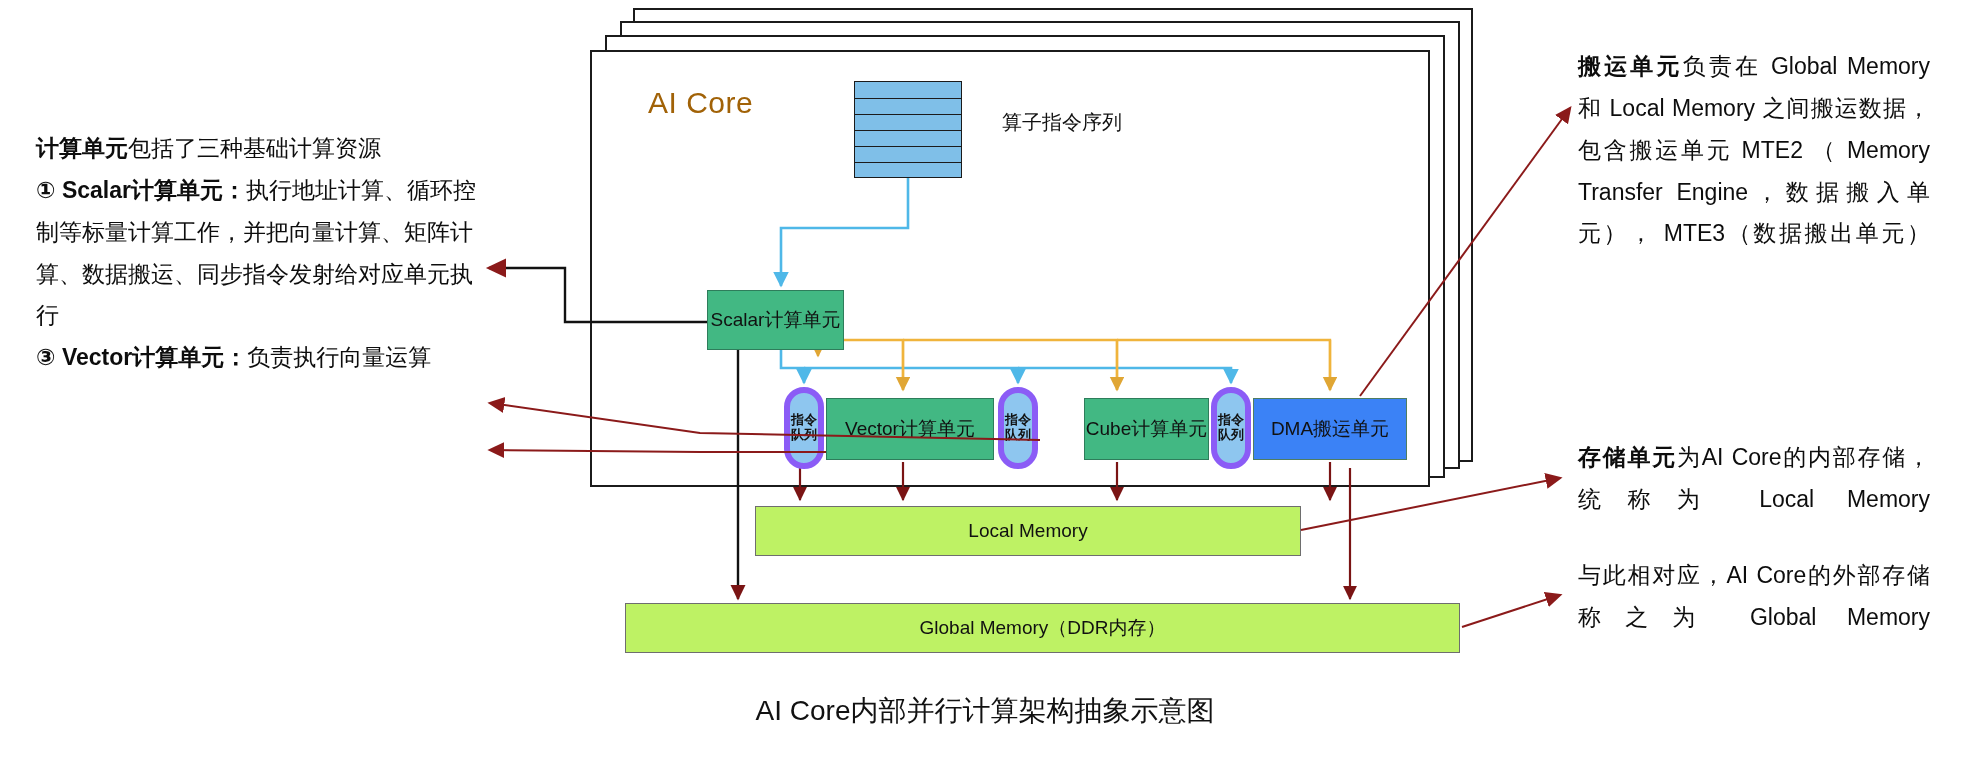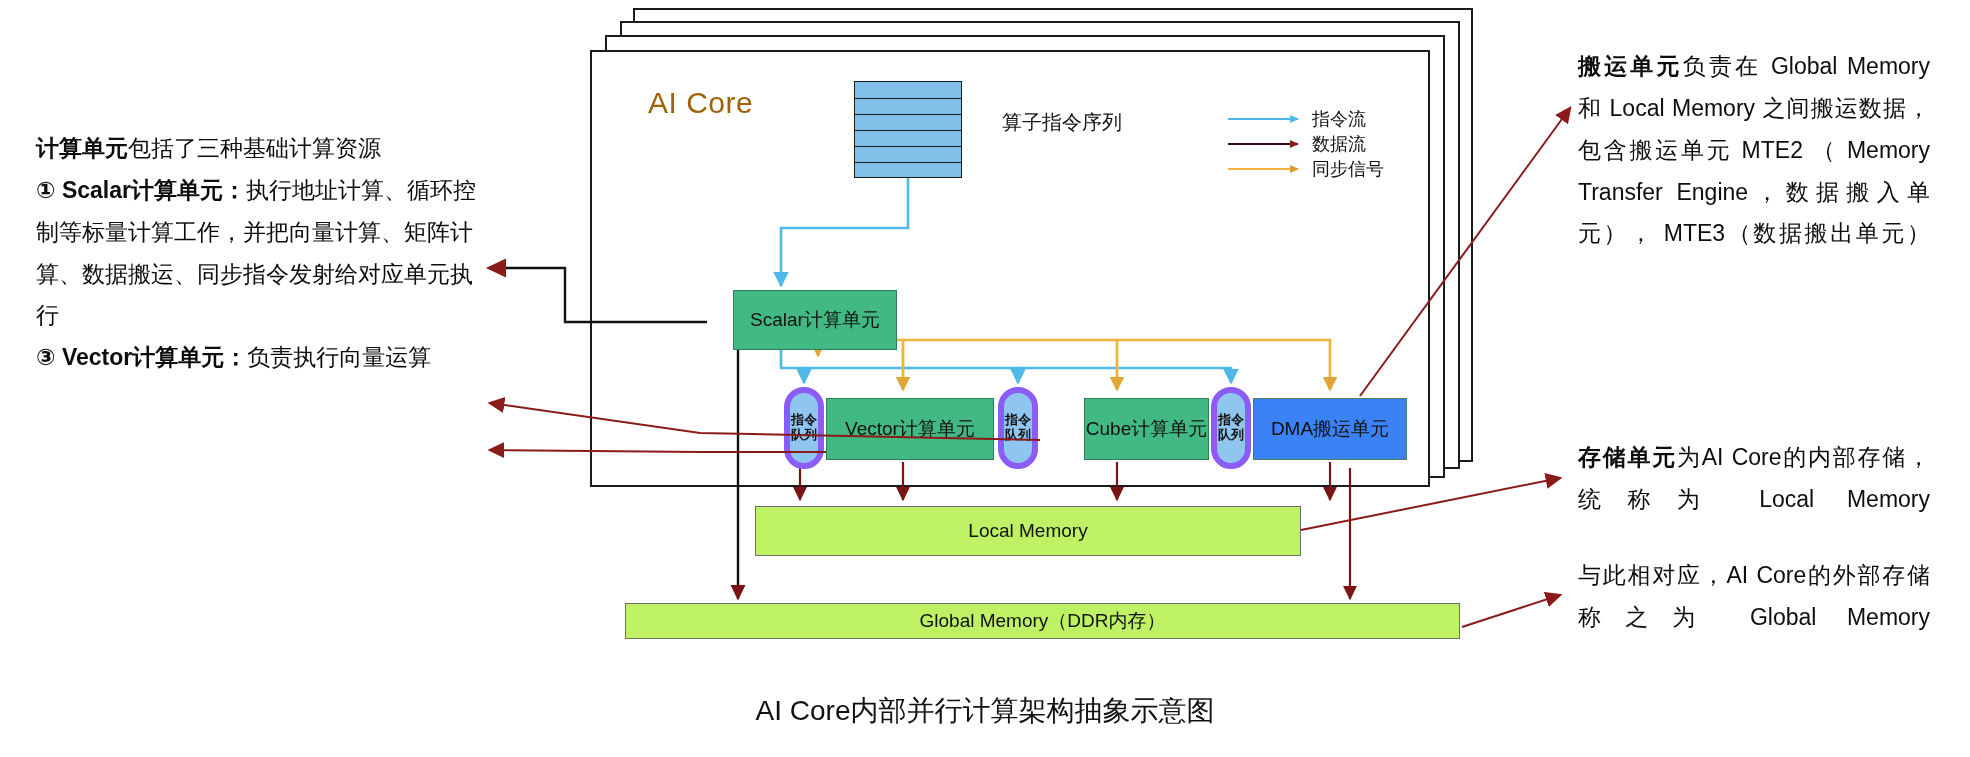--- a/index.html
+++ b/index.html
@@ -48,30 +48,30 @@
   
   .blk{position:absolute;box-sizing:border-box;display:flex;align-items:center;
        justify-content:center;font-size:19px;color:#111;z-index:9;text-align:center;}
   .green{background:#42b883;border:1.5px solid #2e7d5b;}
   .green-lite{background:#3b82f6;border:1.5px solid #4f7d62;}
   .pink{background:#bef264;border:1.5px solid #6e6e6e;}
   .queue{position:absolute;background:#8ec6ef;border:6px solid #8b5cf6;
      border-radius:26px;box-sizing:border-box;display:flex;align-items:center;
      justify-content:center;font-size:13px;line-height:1.12;color:#111;z-index:10;text-align:center;font-weight:bold;}
 
-  .scalar-blk{left:707px;top:290px;width:164px;height:60px;margin-left:26px;}
+  .scalar-blk{left:707px;top:290px;width:137px;height:60px;}
   .vector-blk{left:826px;top:398px;width:168px;height:62px;}
   .cube-blk  {left:1084px;top:398px;width:125px;height:62px;}
   .dma-blk   {left:1253px;top:398px;width:154px;height:62px;}
   .q-vector{left:784px;top:387px;width:40px;height:82px;}
   .q-cube  {left:998px;top:387px;width:40px;height:82px;}
   .q-dma   {left:1211px;top:387px;width:40px;height:82px;}
 
   .local-mem {left:755px;top:506px;width:546px;height:50px;font-size:19px;}
-  .global-mem{left:625px;top:603px;width:835px;height:36px;font-size:19px;z-index:12;}
+  .global-mem{left:625px;top:603px;width:835px;height:50px;font-size:19px;z-index:12;}
 
   .caption{position:absolute;left:0;top:692px;width:1970px;text-align:center;
      font-size:28px;color:#111;}
 
   svg.wires{position:absolute;left:0;top:0;width:1970px;height:757px;z-index:8;pointer-events:none;}
   svg.wires-top{z-index:14;}
 </style>
 </head>
 <body>
 
@@ -112,34 +112,20 @@
 
   <div class="instr-seq">
     <i style="top:16px;"></i>
       <i style="top:32px;"></i>
       <i style="top:48px;"></i>
       <i style="top:64px;"></i>
       <i style="top:80px;"></i>
   </div>
   <div class="seq-label">算子指令序列</div>
 
-  <div class="legend">
-    <div class="legend-row">
-      <span class="legend-line" style="color:#4fb8e8;border-top:2px solid #4fb8e8;"></span>
-      <span class="legend-label">指令流</span>
-    </div>
-    <div class="legend-row">
-      <span class="legend-line" style="color:#8b1a1a;border-top:2.5px solid #3d0c0c;"></span>
-      <span class="legend-label">数据流</span>
-    </div>
-    <div class="legend-row">
-      <span class="legend-line" style="color:#d99a2b;border-top:2px solid #f0b43c;"></span>
-      <span class="legend-label">同步信号</span>
-    </div>
-  </div>
 
   <svg class="wires">
     <defs>
       <marker id="ar-blue" markerWidth="7" markerHeight="7" refX="5.4" refY="3" orient="auto">
         <path d="M0,0 L6,3 L0,6 z" fill="#4fb8e8"></path>
       </marker>
       <marker id="ar-gold" markerWidth="7" markerHeight="7" refX="5.4" refY="3" orient="auto">
         <path d="M0,0 L6,3 L0,6 z" fill="#e0a634"></path>
       </marker>
       <marker id="ar-dark" markerWidth="8" markerHeight="8" refX="6" refY="3.2" orient="auto">

